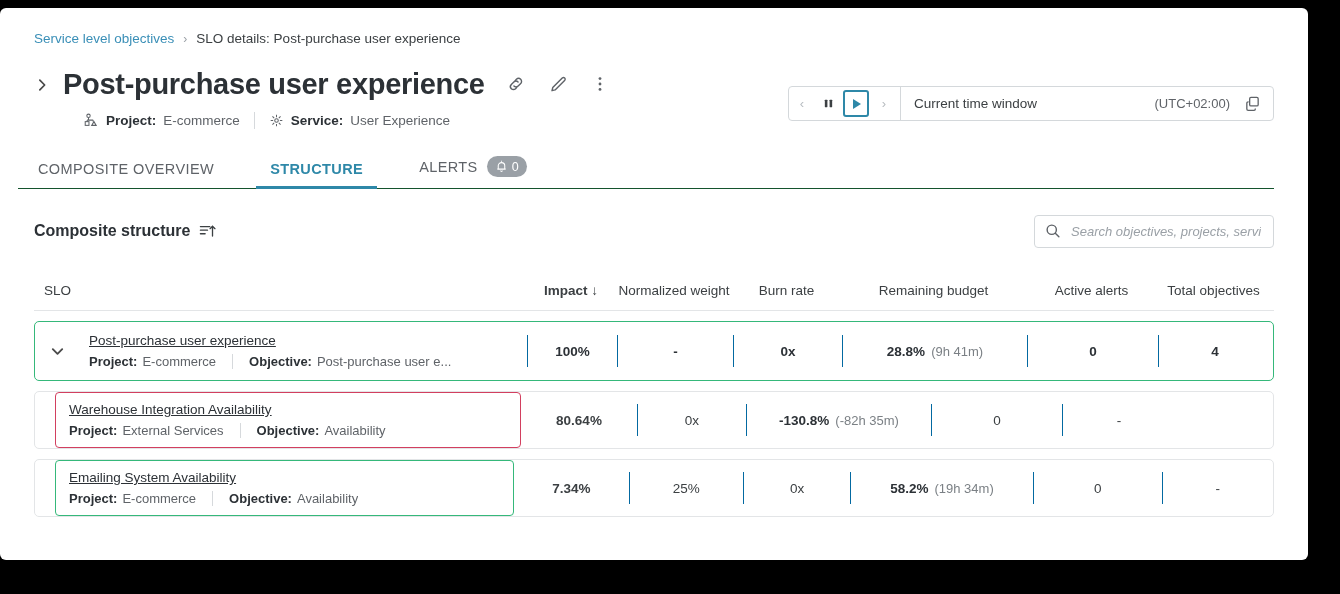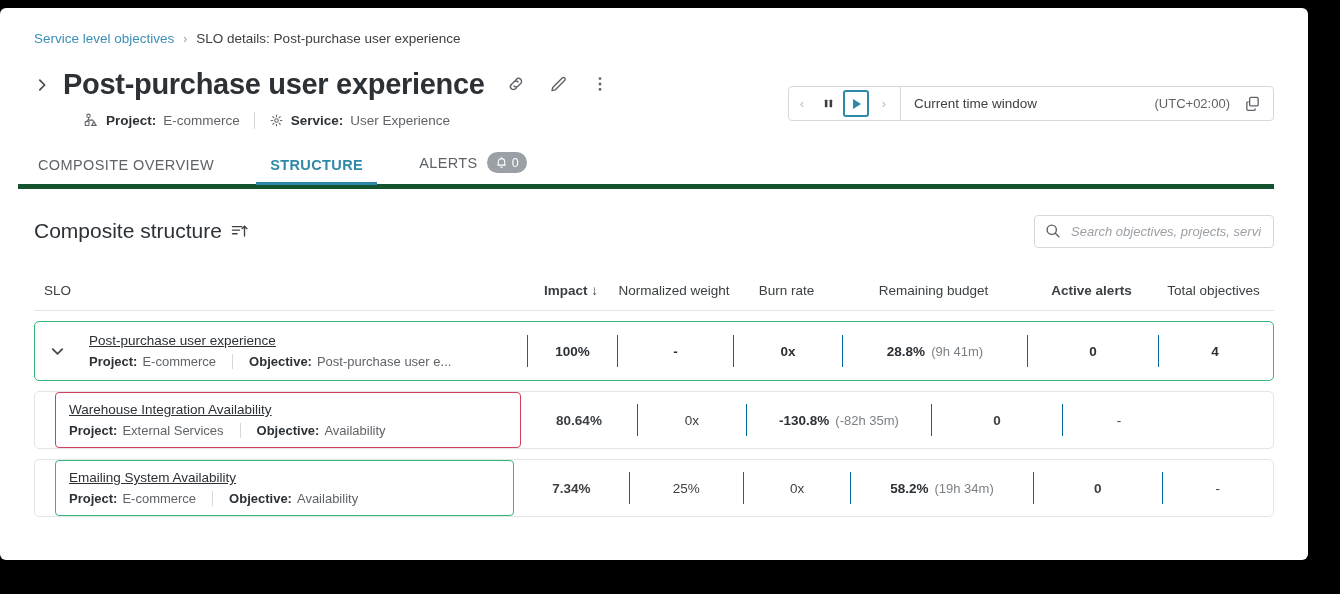--- a/index.html
+++ b/index.html
@@ -114,21 +114,21 @@
     font-size: 13.5px; color: #3c4043;
   }
   .tw-tz { font-size: 13px; color: #5f6368; padding-right: 14px; }
   .tw-copy { width: 17px; height: 17px; color: #5f6368; margin-right: 12px; cursor: pointer; }
 
   
   .tabs {
     display: flex; align-items: flex-end;
     margin-top: 22px;
     height: 38px;
-    border-bottom: 5px solid #14532d;
+    border-bottom: 1px solid #14532d;
     padding-left: 16px;
     margin-right: 16px;
   }
   .tab {
     font-size: 14.5px;
     color: #5f6368;
     letter-spacing: 0.4px;
     padding: 0 4px 11px 4px;
     margin-right: 48px;
     cursor: pointer;
@@ -152,21 +152,21 @@
 
   
   .section-head {
     display: flex; align-items: center;
     margin-top: 26px;
     padding-left: 16px;
     padding-right: 16px;
     height: 32px;
   }
   .section-title {
-    font-size: 21px; font-weight: 400; color: #2c3136;
+    font-size: 16px; font-weight: 700; color: #2c3136;
   }
   .sort-ico { width: 17px; height: 17px; color: #3c4043; margin-left: 9px; cursor: pointer; }
   .search-box {
     margin-left: auto;
     width: 240px; height: 33px;
     border: 1px solid #d4d8db; border-radius: 4px;
     display: flex; align-items: center; gap: 8px;
     padding: 0 10px;
   }
   .search-box svg { width: 16px; height: 16px; color: #5f6368; flex: none; }
@@ -189,21 +189,21 @@
   .th {
     font-size: 13.5px; color: #3c4043;
     text-align: center; line-height: 16px;
   }
   .th.slo { text-align: left; padding-left: 10px; }
   .c-name   { width: 492px; }
   .c-impact { width: 90px; font-weight: bold; }
   .c-weight { width: 116px; }
   .c-burn   { width: 109px; }
   .c-rem    { width: 185px; }
-  .c-alerts { width: 131px; font-weight: bold; }
+  .c-alerts { width: 131px; }
   .c-total  { width: 113px; }
 
   .row {
     display: flex; align-items: center;
     height: 58px;
     border: 1px solid #e3e5e7;
     border-radius: 5px;
     margin-top: 10px;
     background: #fff;
   }

